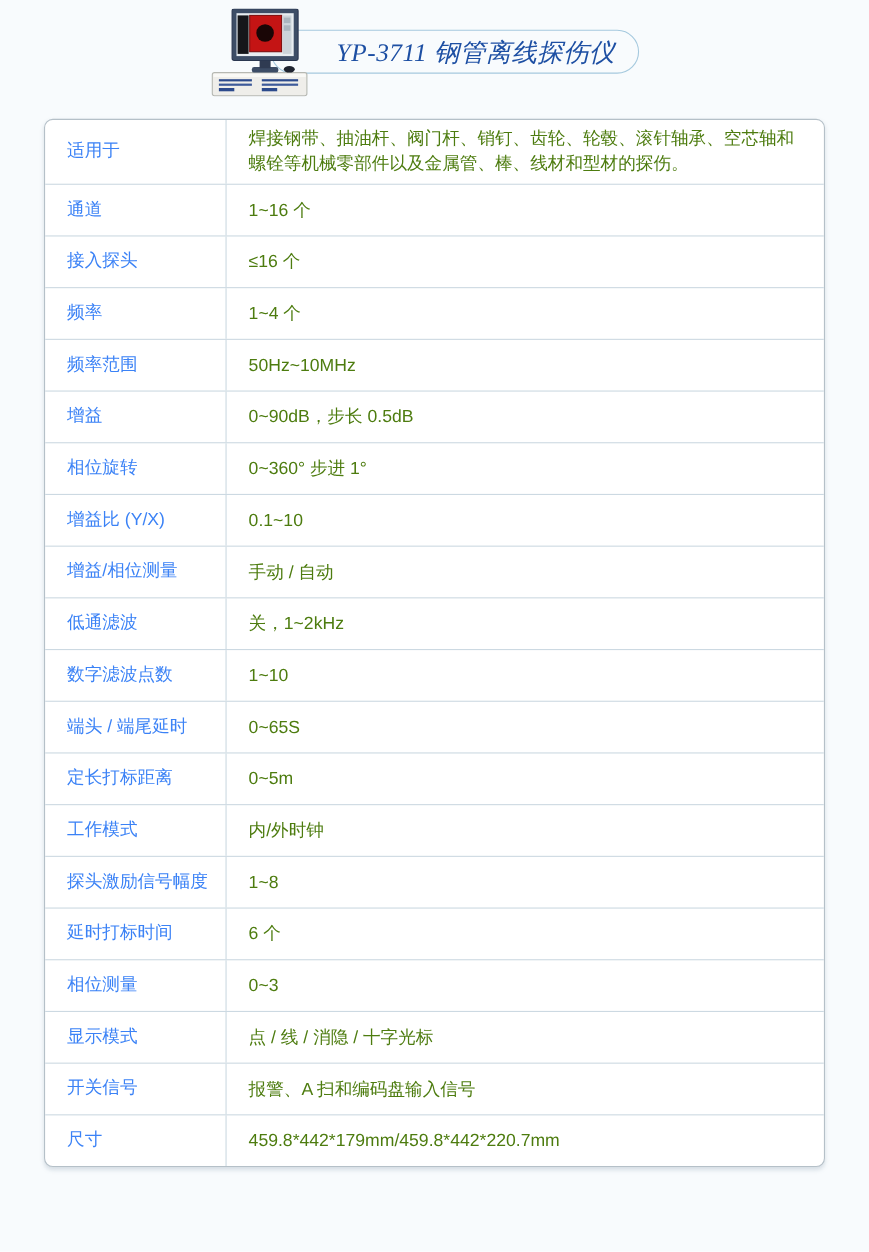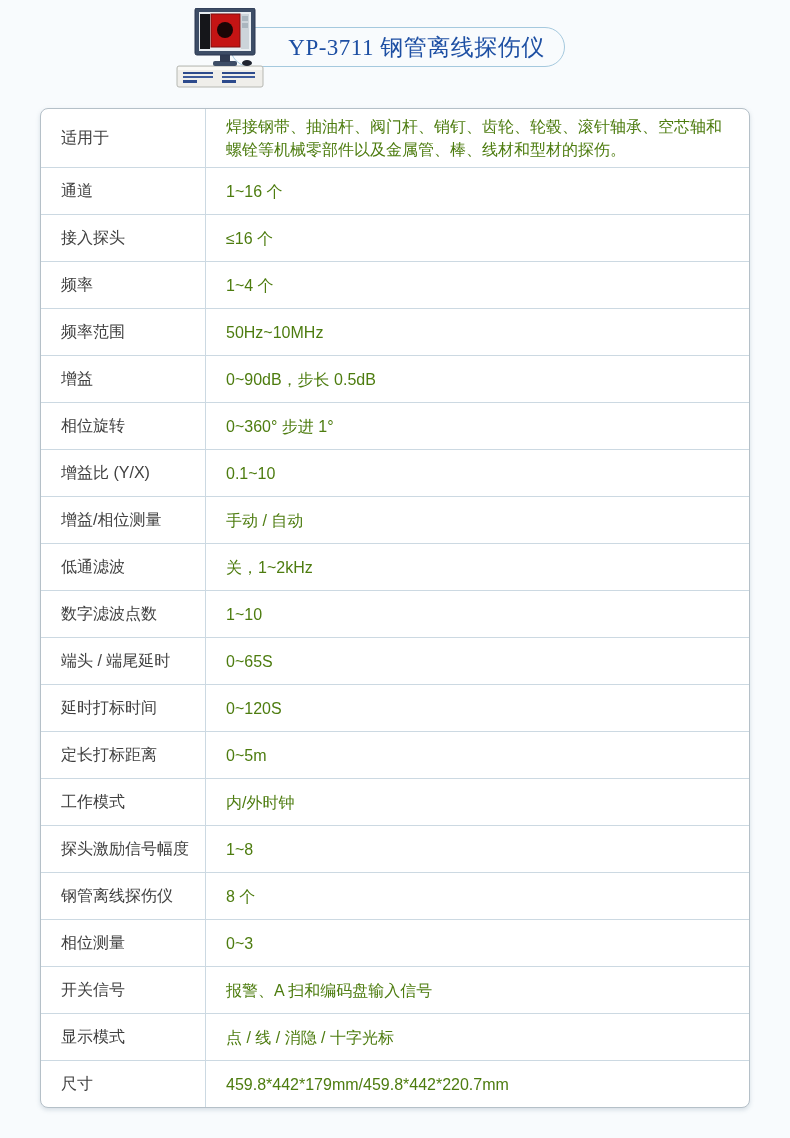--- a/index.html
+++ b/index.html
@@ -13,23 +13,24 @@
     position: relative;
     width: 790px;
     height: 1138px;
     background: #f8fbfd;
     overflow: hidden;
   }
 
   
   .header {
     position: absolute;
-    left: 0; top: 0;
+    left: 16px; top: 0;
     width: 652px;
     height: 100px;
+    font-style: italic;
   }
   .title-pill {
     position: absolute;
     left: 230px;
     top: 27px;
     width: 335px;
     height: 40px;
     border: 1px solid #a5c9de;
     border-radius: 21px;
     background: transparent;
@@ -79,21 +80,21 @@
     border-bottom: none;
   }
   .cell-label {
     width: 165px;
     flex: 0 0 165px;
     box-sizing: border-box;
     border-right: 1px solid #ccd9e2;
     padding: 6px 8px 6px 20px;
     display: flex;
     align-items: center;
-    color: #404040;
+    color: #3b82f6;
     font-size: 16px;
     line-height: 1.4;
   }
   .cell-value {
     flex: 1 1 auto;
     box-sizing: border-box;
     padding: 6px 14px 6px 20px;
     display: flex;
     align-items: center;
     color: #4d7c0f;
@@ -249,94 +250,86 @@
 
       <div class="spec-row">
         <div class="cell-label">
           <span>端头 / 端尾延时</span>
         </div>
         <div class="cell-value">
           <span>0~65S</span>
         </div>
       </div>
 
+
+      <div class="spec-row">
+        <div class="cell-label">
+          <span>定长打标距离</span>
+        </div>
+        <div class="cell-value">
+          <span>0~5m</span>
+        </div>
+      </div>
+
+      <div class="spec-row">
+        <div class="cell-label">
+          <span>工作模式</span>
+        </div>
+        <div class="cell-value">
+          <span>内/外时钟</span>
+        </div>
+      </div>
+
+      <div class="spec-row">
+        <div class="cell-label">
+          <span>探头激励信号幅度</span>
+        </div>
+        <div class="cell-value">
+          <span>1~8</span>
+        </div>
+      </div>
+
       <div class="spec-row">
         <div class="cell-label">
           <span>延时打标时间</span>
         </div>
         <div class="cell-value">
-          <span>0~120S</span>
-        </div>
-      </div>
-
-      <div class="spec-row">
-        <div class="cell-label">
-          <span>定长打标距离</span>
-        </div>
-        <div class="cell-value">
-          <span>0~5m</span>
-        </div>
-      </div>
-
-      <div class="spec-row">
-        <div class="cell-label">
-          <span>工作模式</span>
-        </div>
-        <div class="cell-value">
-          <span>内/外时钟</span>
-        </div>
-      </div>
-
-      <div class="spec-row">
-        <div class="cell-label">
-          <span>探头激励信号幅度</span>
-        </div>
-        <div class="cell-value">
-          <span>1~8</span>
-        </div>
-      </div>
-
-      <div class="spec-row">
-        <div class="cell-label">
-          <span>钢管离线探伤仪</span>
-        </div>
-        <div class="cell-value">
-          <span>8 个</span>
+          <span>6 个</span>
         </div>
       </div>
 
       <div class="spec-row">
         <div class="cell-label">
           <span>相位测量</span>
         </div>
         <div class="cell-value">
           <span>0~3</span>
         </div>
       </div>
 
       <div class="spec-row">
         <div class="cell-label">
+          <span>显示模式</span>
+        </div>
+        <div class="cell-value">
+          <span>点 / 线 / 消隐 / 十字光标</span>
+        </div>
+      </div>
+
+      <div class="spec-row">
+        <div class="cell-label">
           <span>开关信号</span>
         </div>
         <div class="cell-value">
           <span>报警、A 扫和编码盘输入信号</span>
         </div>
       </div>
 
       <div class="spec-row">
         <div class="cell-label">
-          <span>显示模式</span>
-        </div>
-        <div class="cell-value">
-          <span>点 / 线 / 消隐 / 十字光标</span>
-        </div>
-      </div>
-
-      <div class="spec-row">
-        <div class="cell-label">
           <span>尺寸</span>
         </div>
         <div class="cell-value">
           <span>459.8*442*179mm/459.8*442*220.7mm</span>
         </div>
       </div>
     </div>
 
 </div>
 

